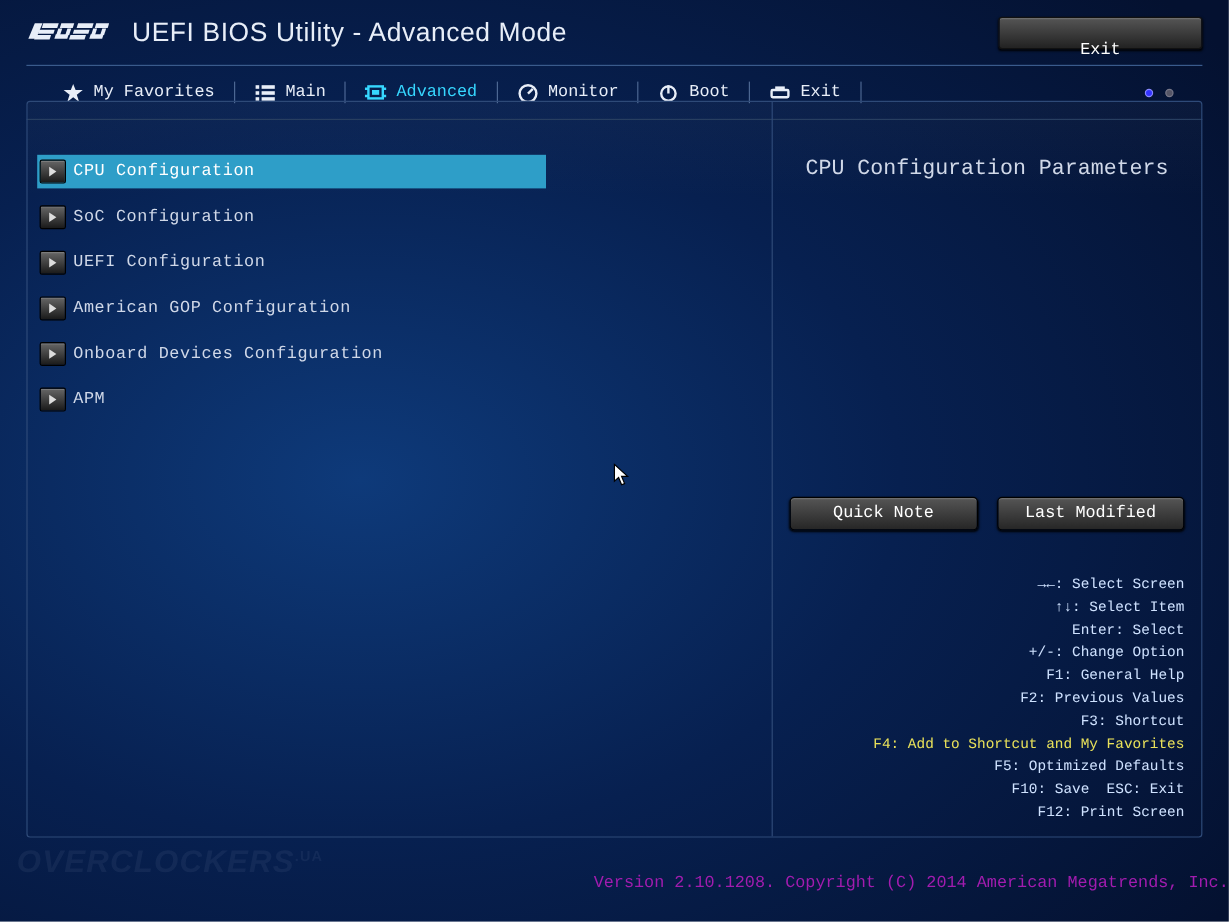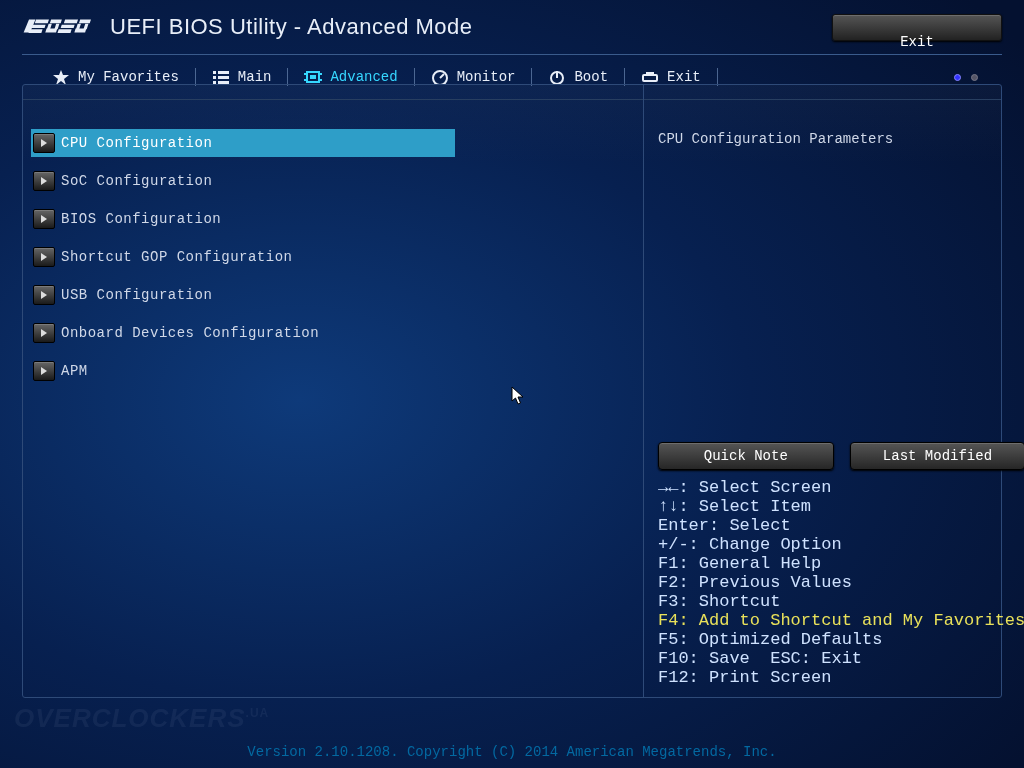--- a/index.html
+++ b/index.html
@@ -80,47 +80,47 @@
   }
   .arrowbtn {
     width:22px; height:20px; flex:0 0 22px;
     background: linear-gradient(#666,#1a1a1a);
     border:1px solid #000; border-radius:2px;
     display:flex; align-items:center; justify-content:center;
     box-shadow: inset 0 1px 0 rgba(255,255,255,.15);
   }
   .arrowbtn svg { width:10px; height:10px; }
 
-  .help-title { font-size:14px; color:#d0d8e8; margin-bottom:7px; }
+  .help-title { font-size:18px; color:#d0d8e8; margin-bottom:7px;text-align:center; }
   .right-spacer { flex:1; }
-  .qn-row { display:flex; gap:16px; margin-bottom:8px;}
+  .qn-row { display:flex; gap:16px; margin-bottom:36px;}
   .pillbtn {
     flex:1; height:28px;
     background: linear-gradient(#555,#262626);
     border:1px solid #000; border-radius:4px;
     color:#fff; font-family:inherit; font-size:14px;
     display:flex; align-items:center; justify-content:center;
     box-shadow: inset 0 1px 0 rgba(255,255,255,.15), 0 1px 2px #000;
     cursor:pointer;
   }
-  .keyhelp { font-size:17px; line-height:19px; color:#cfe2ff; white-space:pre;}
+  .keyhelp { font-size:12px; line-height:19px; color:#cfe2ff; white-space:pre;text-align:right;}
   .keyhelp .hl { color:#e9e15a; }
 
   .cursor { position:absolute; left:511px; top:386px; width:14px; height:20px; }
 
   .watermark {
     position:absolute; left:14px; bottom:34px;
     font-family: Arial, sans-serif; font-style:italic; font-weight:700;
     letter-spacing:1px; font-size:26px;
     color:rgba(180,200,230,.07);
   }
   .watermark sup { font-size:12px; font-style:normal;}
   .footer {
-    position:absolute; left:0; right:0; bottom:8px;
-    text-align:center; font-size:14px; color:#0369a1;
+    position:absolute; left:0; right:0; bottom:24px;
+    text-align:right; font-size:14px; color:#a21caf;
   }
 </style>
 </head>
 <body>
 
 <div class="header">
   <svg class="logo" viewBox="0 0 130 40">
     <g fill="#e8eef8">
       <polygon points="3,30 13,6 25,6 15,30"></polygon>
       <rect x="28" y="6" width="24" height="7" transform="skewX(-18)"></rect>
@@ -229,37 +229,29 @@
             </svg>
           </span>
     <span>SoC Configuration</span>
   </div>
         <div class="menuitem">
     <span class="arrowbtn">
             <svg viewBox="0 0 10 10">
               <path fill="#ddd" d="M2 1 L8 5 L2 9 Z"></path>
             </svg>
           </span>
-    <span>BIOS Configuration</span>
-  </div>
-        <div class="menuitem">
-    <span class="arrowbtn">
-            <svg viewBox="0 0 10 10">
-              <path fill="#ddd" d="M2 1 L8 5 L2 9 Z"></path>
-            </svg>
-          </span>
-    <span>Shortcut GOP Configuration</span>
-  </div>
-        <div class="menuitem">
-    <span class="arrowbtn">
-            <svg viewBox="0 0 10 10">
-              <path fill="#ddd" d="M2 1 L8 5 L2 9 Z"></path>
-            </svg>
-          </span>
-    <span>USB Configuration</span>
+    <span>UEFI Configuration</span>
+  </div>
+        <div class="menuitem">
+    <span class="arrowbtn">
+            <svg viewBox="0 0 10 10">
+              <path fill="#ddd" d="M2 1 L8 5 L2 9 Z"></path>
+            </svg>
+          </span>
+    <span>American GOP Configuration</span>
   </div>
         <div class="menuitem">
     <span class="arrowbtn">
             <svg viewBox="0 0 10 10">
               <path fill="#ddd" d="M2 1 L8 5 L2 9 Z"></path>
             </svg>
           </span>
     <span>Onboard Devices Configuration</span>
   </div>
         <div class="menuitem">

